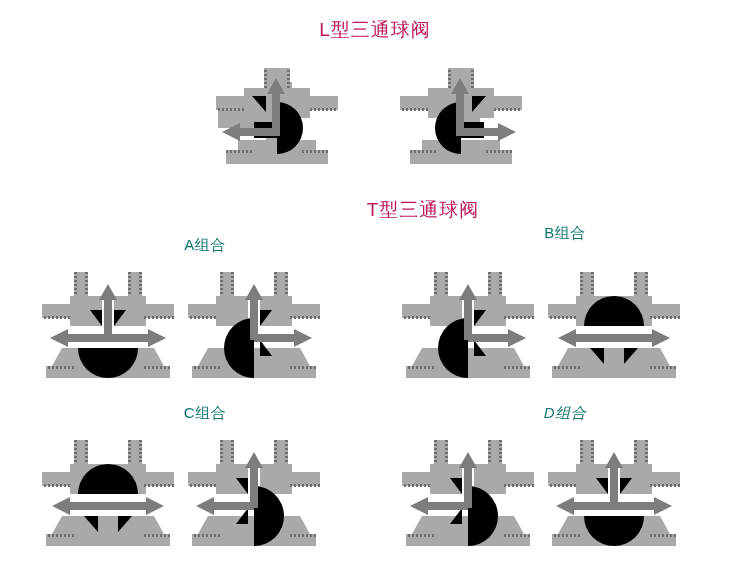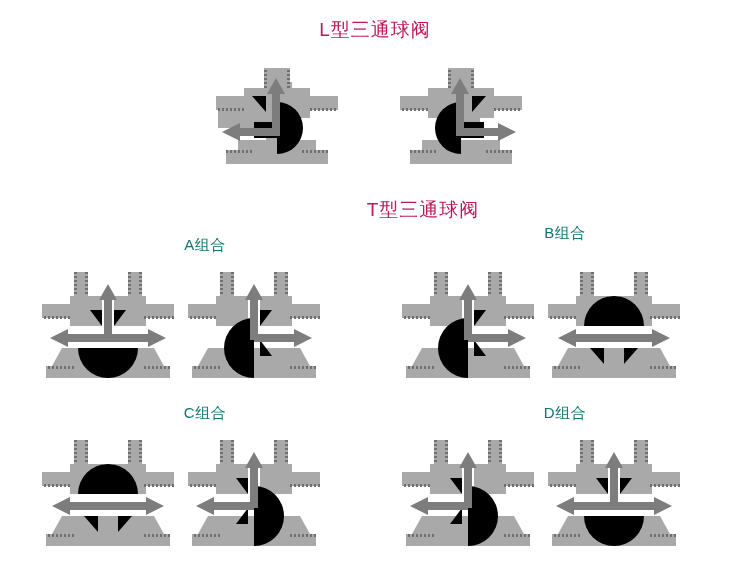--- a/index.html
+++ b/index.html
@@ -31,21 +31,21 @@
     position: absolute;
     font-size: 15px;
     letter-spacing: 0.5px;
     color: #0f766e;
     text-align: center;
     width: 120px;
   }
   #label-a { left: 145px; top: 236px; }
   #label-b { left: 505px; top: 224px; }
   #label-c { left: 145px; top: 404px; text-align: center; }
-  #label-d { left: 505px; top: 404px; }
+  #label-d { left: 505px; top: 404px; font-style: italic; }
 
   .valve {
     position: absolute;
   }
   .valve svg { display: block; }
 </style>
 </head>
 <body>
 
 <svg width="0" height="0" style="position:absolute" aria-hidden="true">

